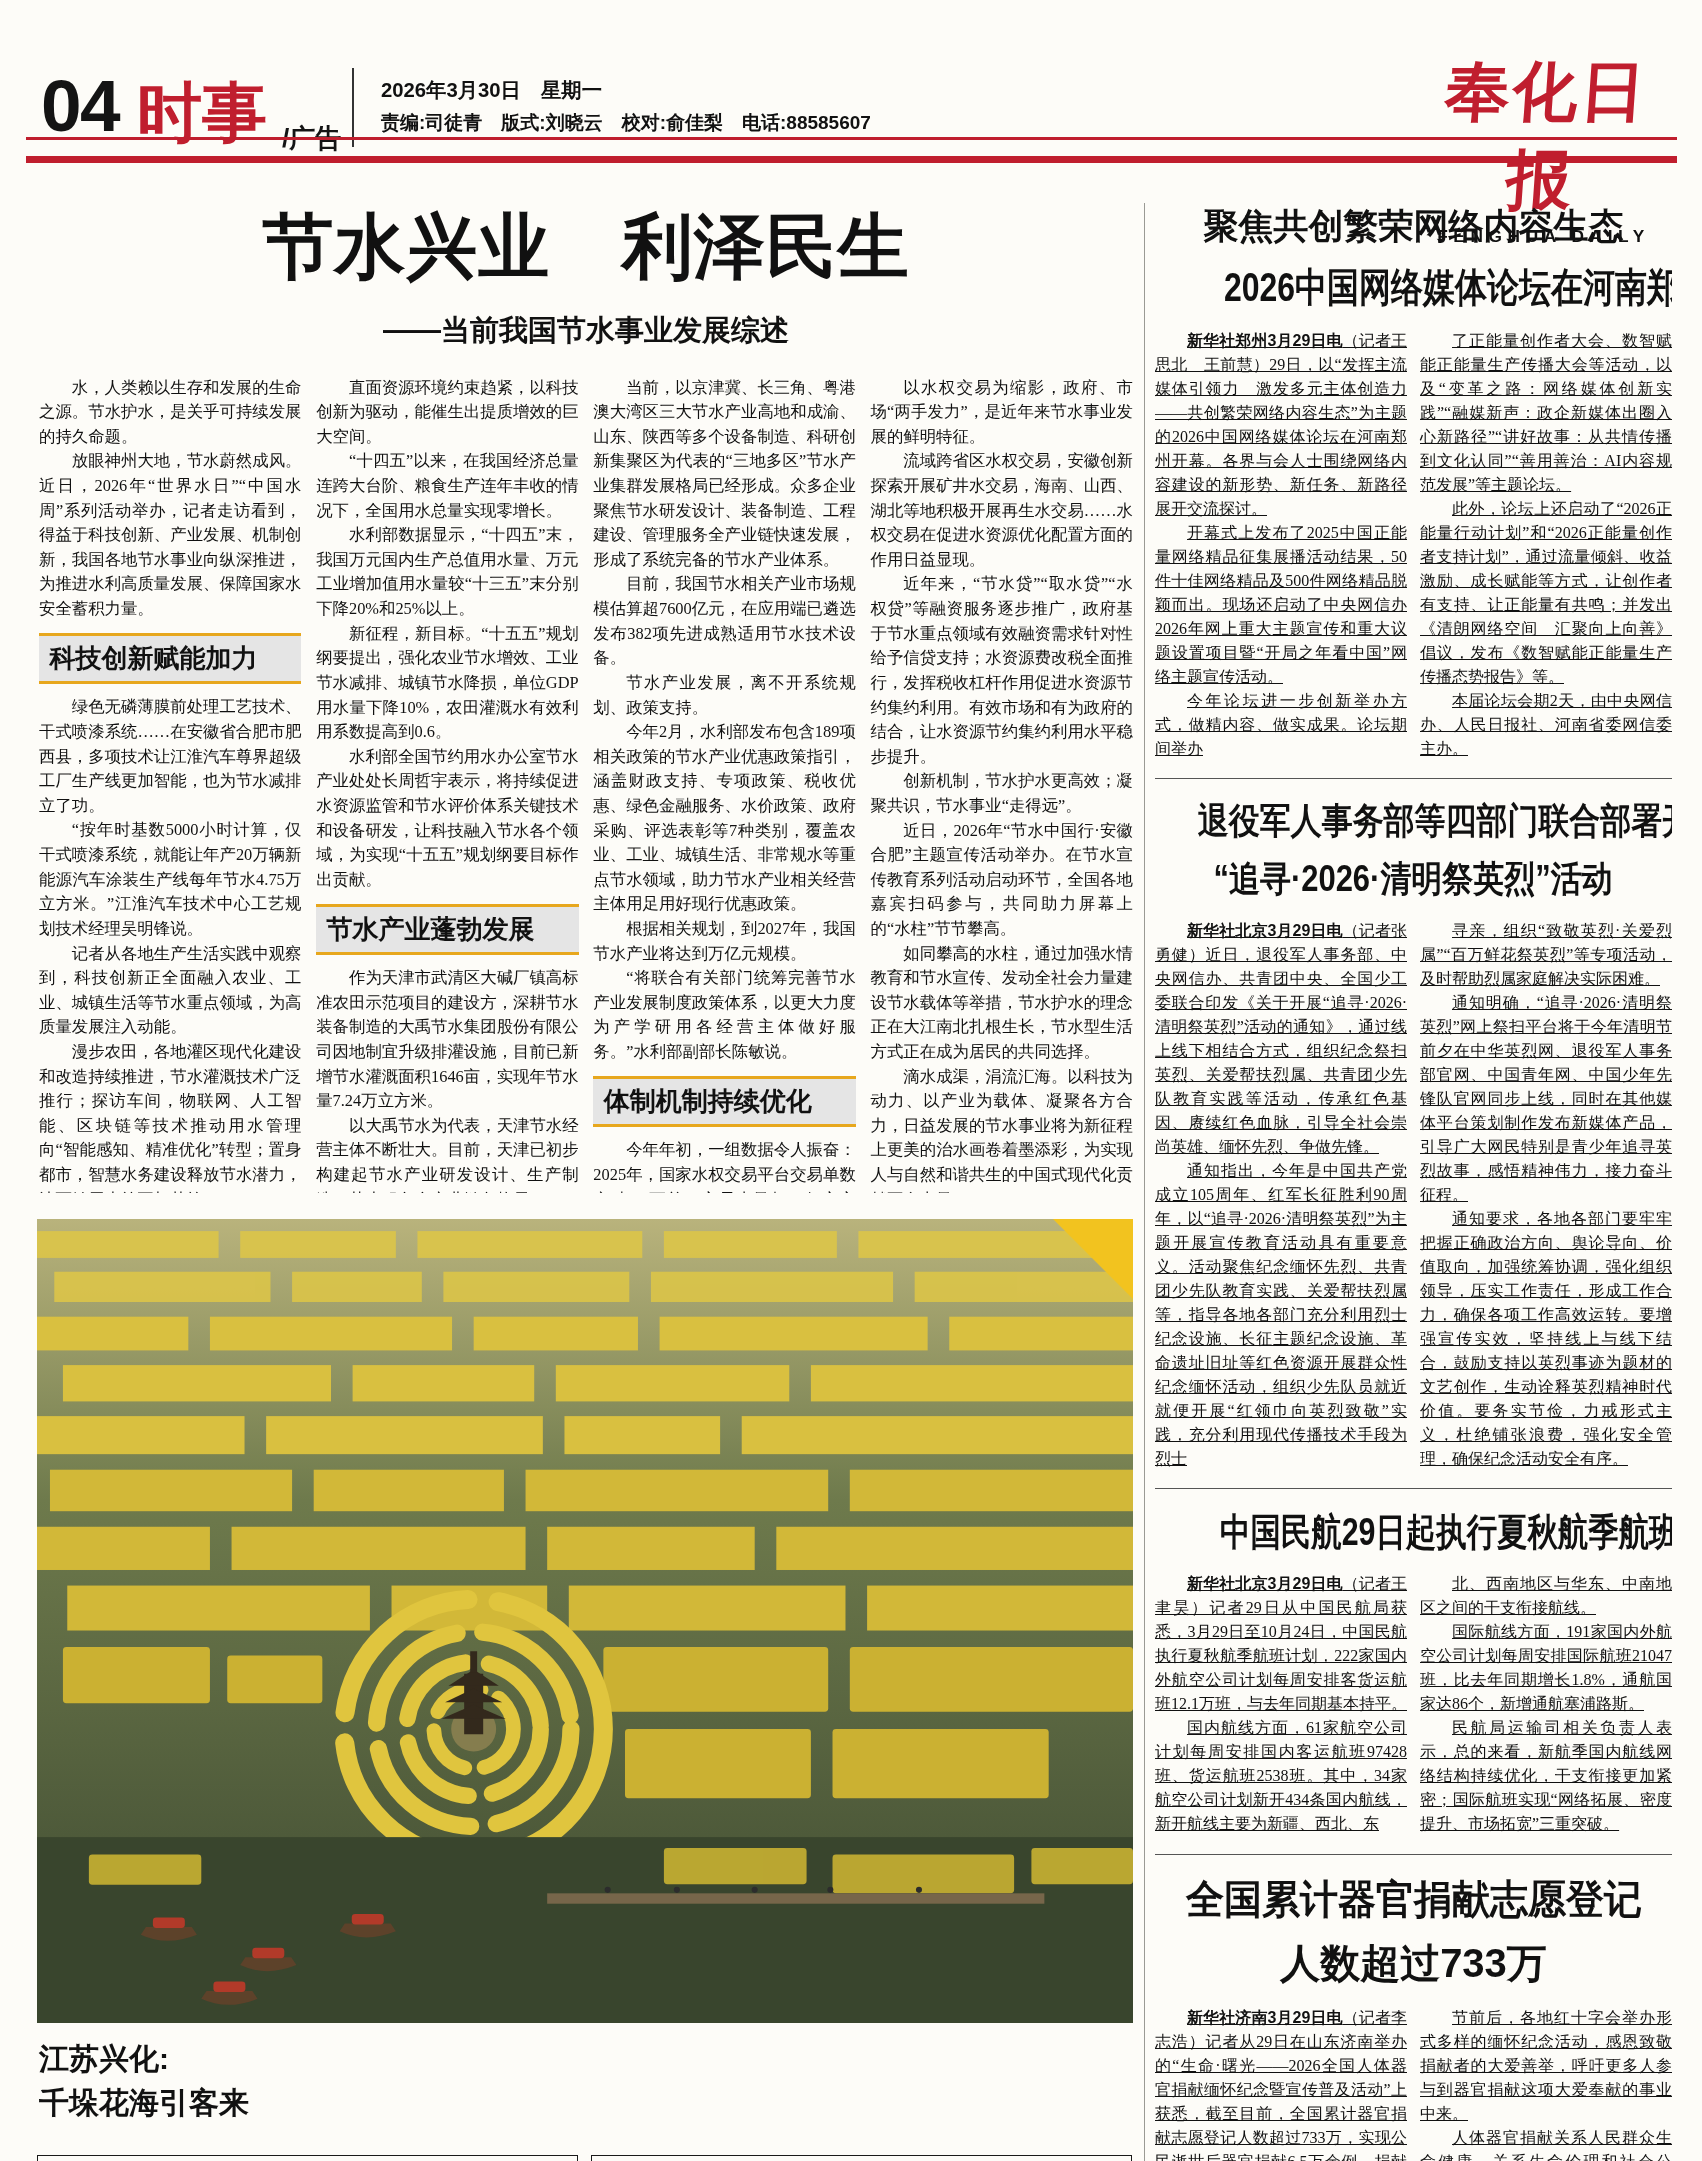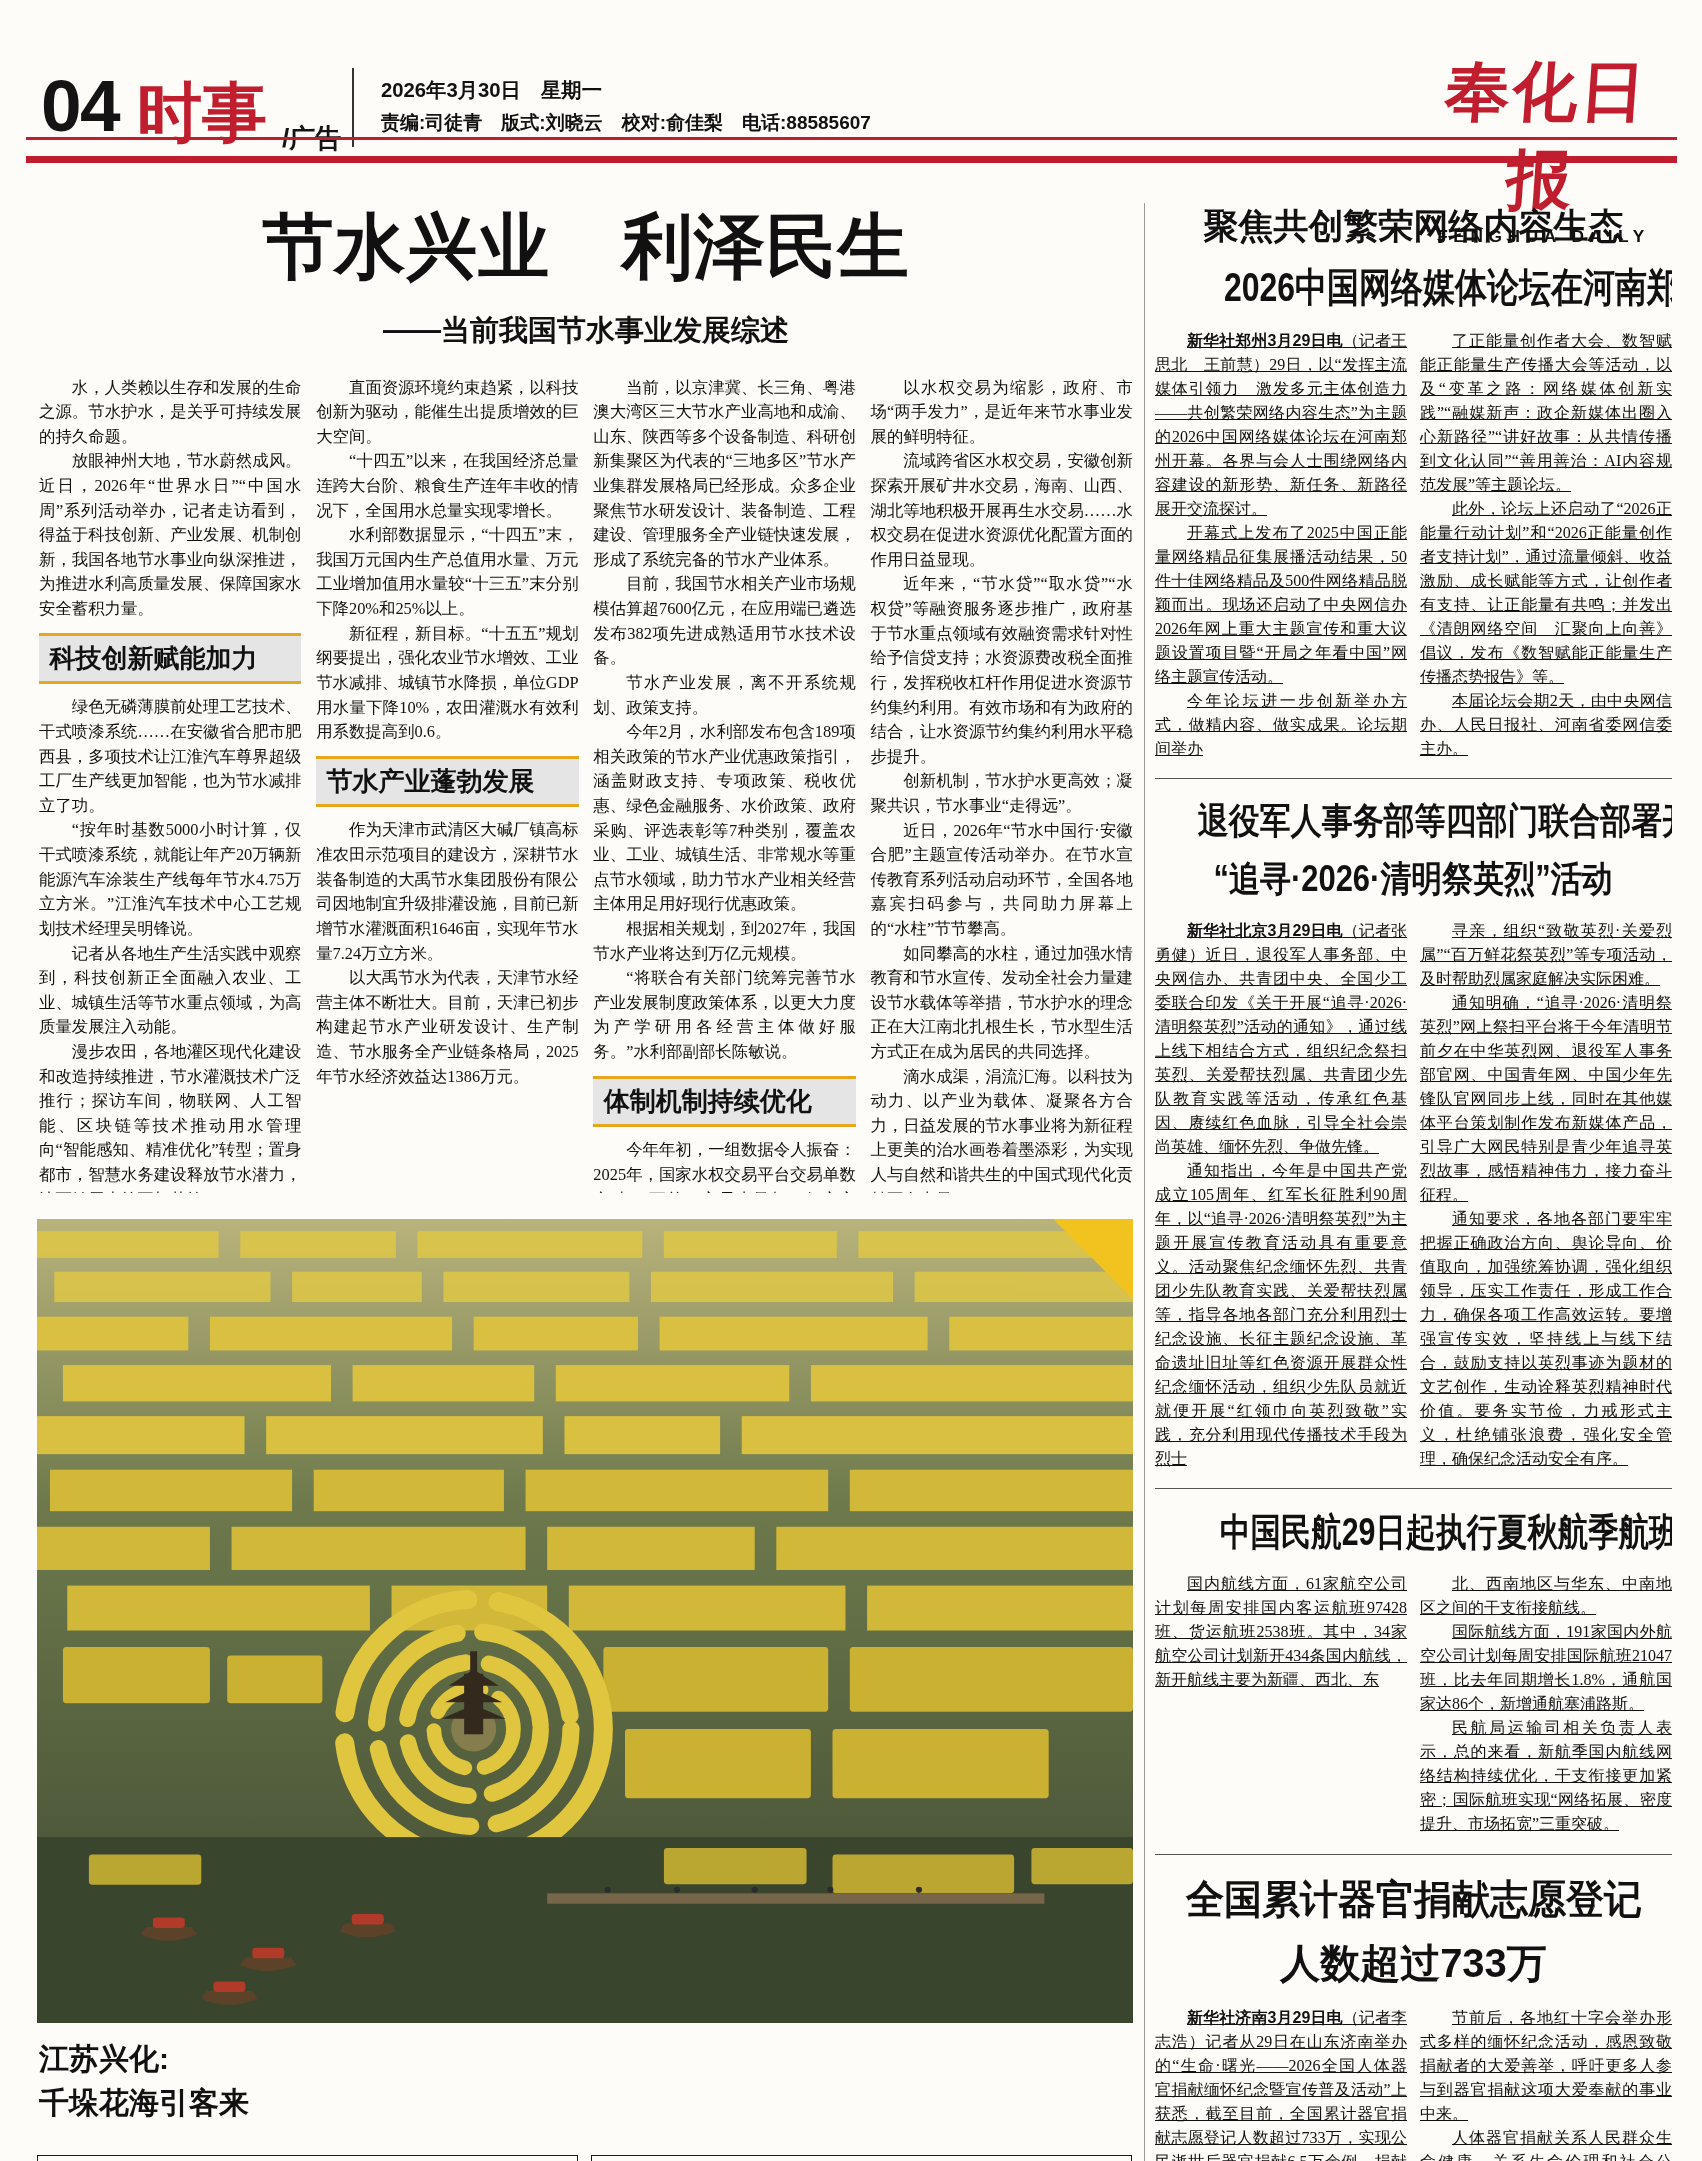--- a/index.html
+++ b/index.html
@@ -84,20 +84,21 @@
           <p>绿色无磷薄膜前处理工艺技术、干式喷漆系统……在安徽省合肥市肥西县，多项技术让江淮汽车尊界超级工厂生产线更加智能，也为节水减排立了功。</p>
           <p>“按年时基数5000小时计算，仅干式喷漆系统，就能让年产20万辆新能源汽车涂装生产线每年节水4.75万立方米。”江淮汽车技术中心工艺规划技术经理吴明锋说。</p>
           <p>记者从各地生产生活实践中观察到，科技创新正全面融入农业、工业、城镇生活等节水重点领域，为高质量发展注入动能。</p>
           <p>漫步农田，各地灌区现代化建设和改造持续推进，节水灌溉技术广泛推行；探访车间，物联网、人工智能、区块链等技术推动用水管理向“智能感知、精准优化”转型；置身都市，智慧水务建设释放节水潜力，让百姓用水等更加节约……</p>
         </div>
       <div class="lead-col">
           <p>直面资源环境约束趋紧，以科技创新为驱动，能催生出提质增效的巨大空间。</p>
           <p>“十四五”以来，在我国经济总量连跨大台阶、粮食生产连年丰收的情况下，全国用水总量实现零增长。</p>
           <p>水利部数据显示，“十四五”末，我国万元国内生产总值用水量、万元工业增加值用水量较“十三五”末分别下降20%和25%以上。</p>
           <p>新征程，新目标。“十五五”规划纲要提出，强化农业节水增效、工业节水减排、城镇节水降损，单位GDP用水量下降10%，农田灌溉水有效利用系数提高到0.6。</p>
+          <p>水利部全国节约用水办公室节水产业处处长周哲宇表示，将持续促进水资源监管和节水评价体系关键技术和设备研发，让科技融入节水各个领域，为实现“十五五”规划纲要目标作出贡献。</p>
           <div class="subhead">节水产业蓬勃发展</div>
           <p>作为天津市武清区大碱厂镇高标准农田示范项目的建设方，深耕节水装备制造的大禹节水集团股份有限公司因地制宜升级排灌设施，目前已新增节水灌溉面积1646亩，实现年节水量7.24万立方米。</p>
           <p>以大禹节水为代表，天津节水经营主体不断壮大。目前，天津已初步构建起节水产业研发设计、生产制造、节水服务全产业链条格局，2025年节水经济效益达1386万元。</p>
         </div>
       <div class="lead-col">
           <p>当前，以京津冀、长三角、粤港澳大湾区三大节水产业高地和成渝、山东、陕西等多个设备制造、科研创新集聚区为代表的“三地多区”节水产业集群发展格局已经形成。众多企业聚焦节水研发设计、装备制造、工程建设、管理服务全产业链快速发展，形成了系统完备的节水产业体系。</p>
           <p>目前，我国节水相关产业市场规模估算超7600亿元，在应用端已遴选发布382项先进成熟适用节水技术设备。</p>
           <p>节水产业发展，离不开系统规划、政策支持。</p>
           <p>今年2月，水利部发布包含189项相关政策的节水产业优惠政策指引，涵盖财政支持、专项政策、税收优惠、绿色金融服务、水价政策、政府采购、评选表彰等7种类别，覆盖农业、工业、城镇生活、非常规水等重点节水领域，助力节水产业相关经营主体用足用好现行优惠政策。</p>
           <p>根据相关规划，到2027年，我国节水产业将达到万亿元规模。</p>
@@ -155,20 +156,21 @@
           </div>
       </div>
     </div>
 
     <div class="rail-div"></div>
 
     <div>
       <div class="hl-wrap hl-margin"><span class="hl-line sx80" style="font-size:38px;">中国民航29日起执行夏秋航季航班计划</span></div>
       <div class="body-cols">
         <div class="body-col">
+            <p><b>新华社北京3月29日电</b>（记者王聿昊）记者29日从中国民航局获悉，3月29日至10月24日，中国民航执行夏秋航季航班计划，222家国内外航空公司计划每周安排客货运航班12.1万班，与去年同期基本持平。</p>
             <p>国内航线方面，61家航空公司计划每周安排国内客运航班97428班、货运航班2538班。其中，34家航空公司计划新开434条国内航线，新开航线主要为新疆、西北、东</p>
           </div>
         <div class="body-col">
             <p>北、西南地区与华东、中南地区之间的干支衔接航线。</p>
             <p>国际航线方面，191家国内外航空公司计划每周安排国际航班21047班，比去年同期增长1.8%，通航国家达86个，新增通航塞浦路斯。</p>
             <p>民航局运输司相关负责人表示，总的来看，新航季国内航线网络结构持续优化，干支衔接更加紧密；国际航班实现“网络拓展、密度提升、市场拓宽”三重突破。</p>
           </div>
       </div>
     </div>
 

